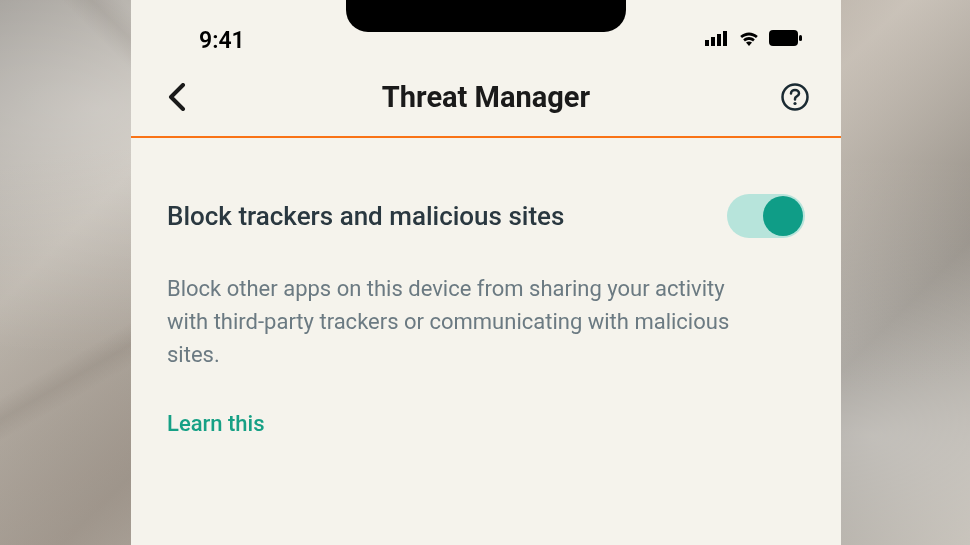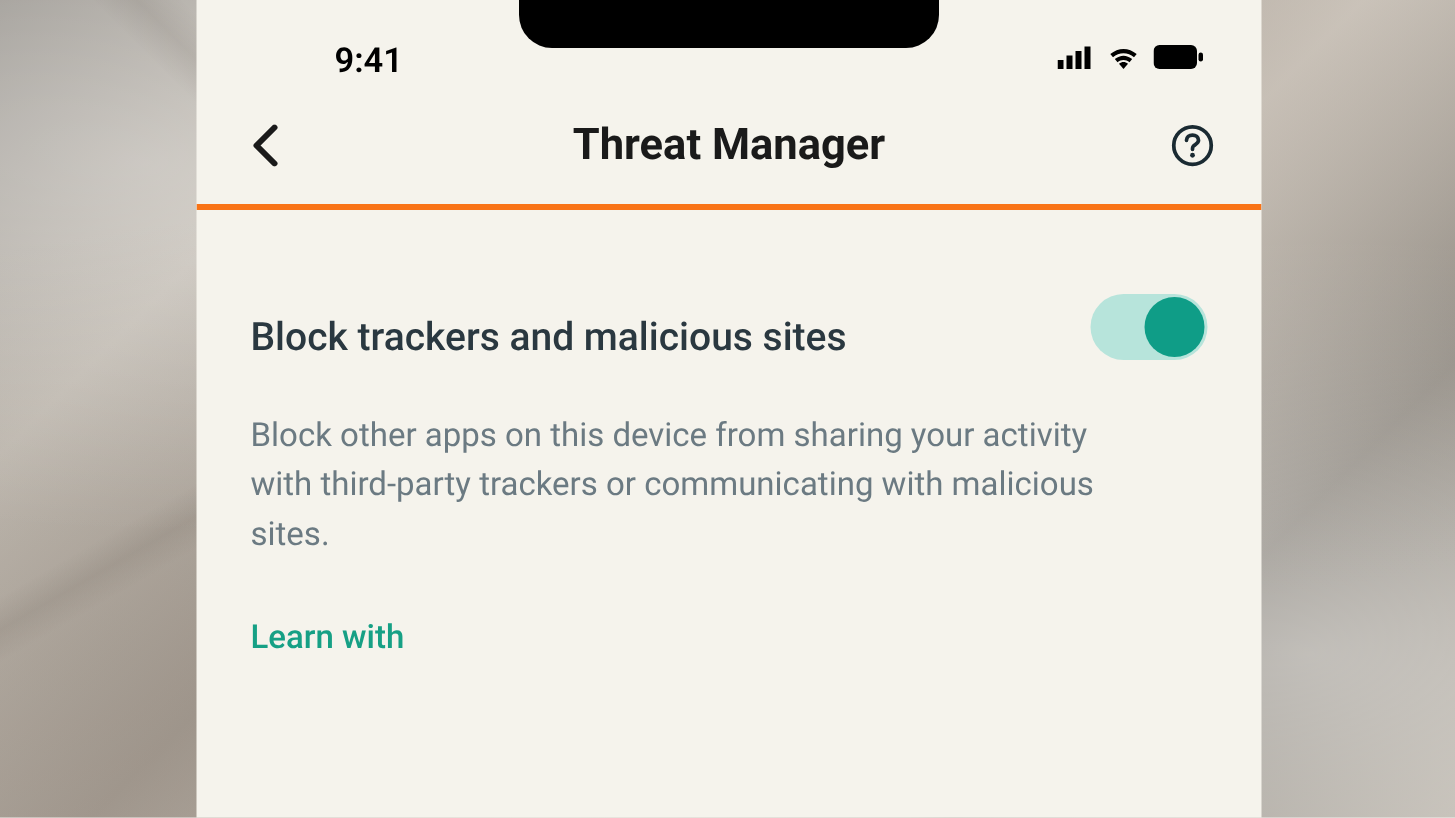--- a/index.html
+++ b/index.html
@@ -42,39 +42,39 @@
       width: 280px;
       height: 32px;
       background: #000;
       border-bottom-left-radius: 22px;
       border-bottom-right-radius: 22px;
     }
     .status-bar {
       display: flex;
       justify-content: space-between;
       align-items: center;
-      padding: 18px 38px 0 92px;
+      padding: 18px 38px 0 68px;
       height: 62px;
     }
     .status-time {
       font-size: 23px;
       font-weight: 600;
       color: #000;
     }
     .status-icons {
       display: flex;
       align-items: center;
       gap: 8px;
     }
     .nav-bar {
       display: flex;
       align-items: center;
       justify-content: space-between;
       padding: 18px 30px 22px 30px;
-      border-bottom: 4px solid #f97316;
+      border-bottom: 2px solid #f97316;
     }
     .back-btn {
       width: 32px;
       height: 32px;
       display: flex;
       align-items: center;
       justify-content: center;
       cursor: pointer;
     }
     .nav-title {
@@ -88,21 +88,21 @@
       display: flex;
       align-items: center;
       justify-content: center;
       cursor: pointer;
     }
     .content {
       padding: 56px 36px 0 36px;
     }
     .setting-row {
       display: flex;
-      align-items: flex-end;
+      align-items: center;
       justify-content: space-between;
       margin-bottom: 34px;
     }
     .setting-title {
       font-size: 26px;
       font-weight: 500;
       color: #2a3840;
     }
     .toggle {
       width: 78px;
@@ -185,15 +185,15 @@
   </div>
 
   <div class="content">
     <div class="setting-row">
       <div class="setting-title">Block trackers and malicious sites</div>
       <div class="toggle">
         <div class="toggle-knob"></div>
       </div>
     </div>
     <div class="setting-desc">Block other apps on this device from sharing your activity with third-party trackers or communicating with malicious sites.</div>
-    <div class="learn-more">Learn with</div>
+    <div class="learn-more">Learn this</div>
   </div>
 </div>
 
 </body></html>

